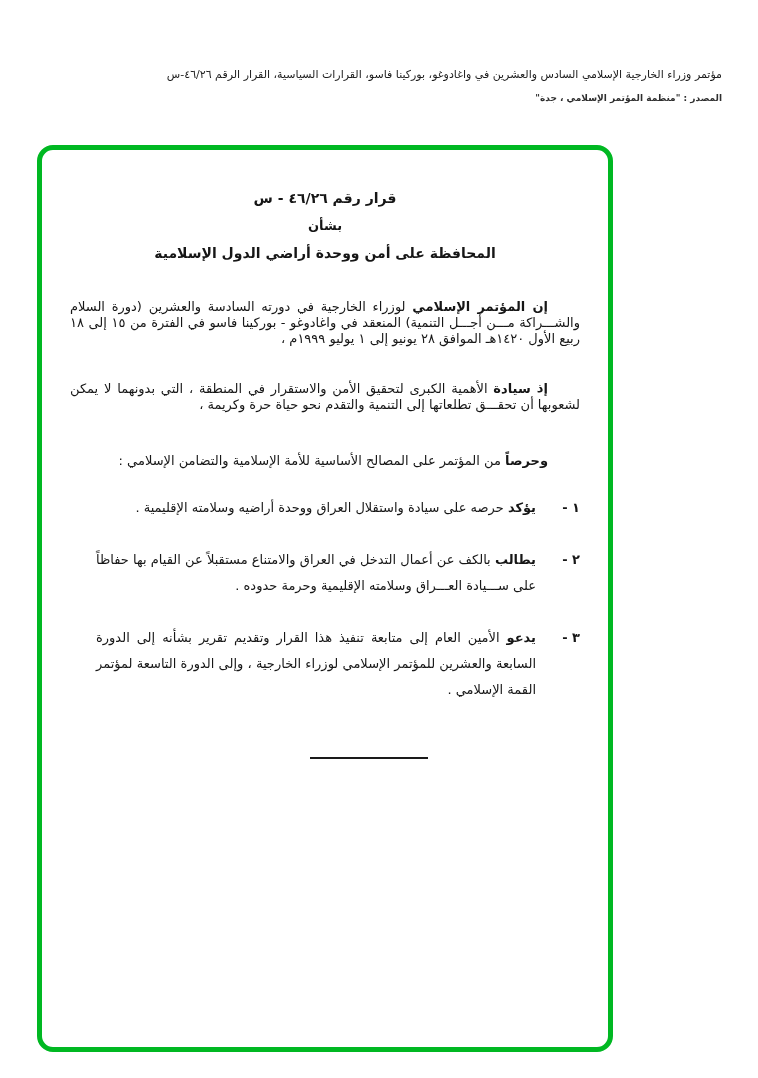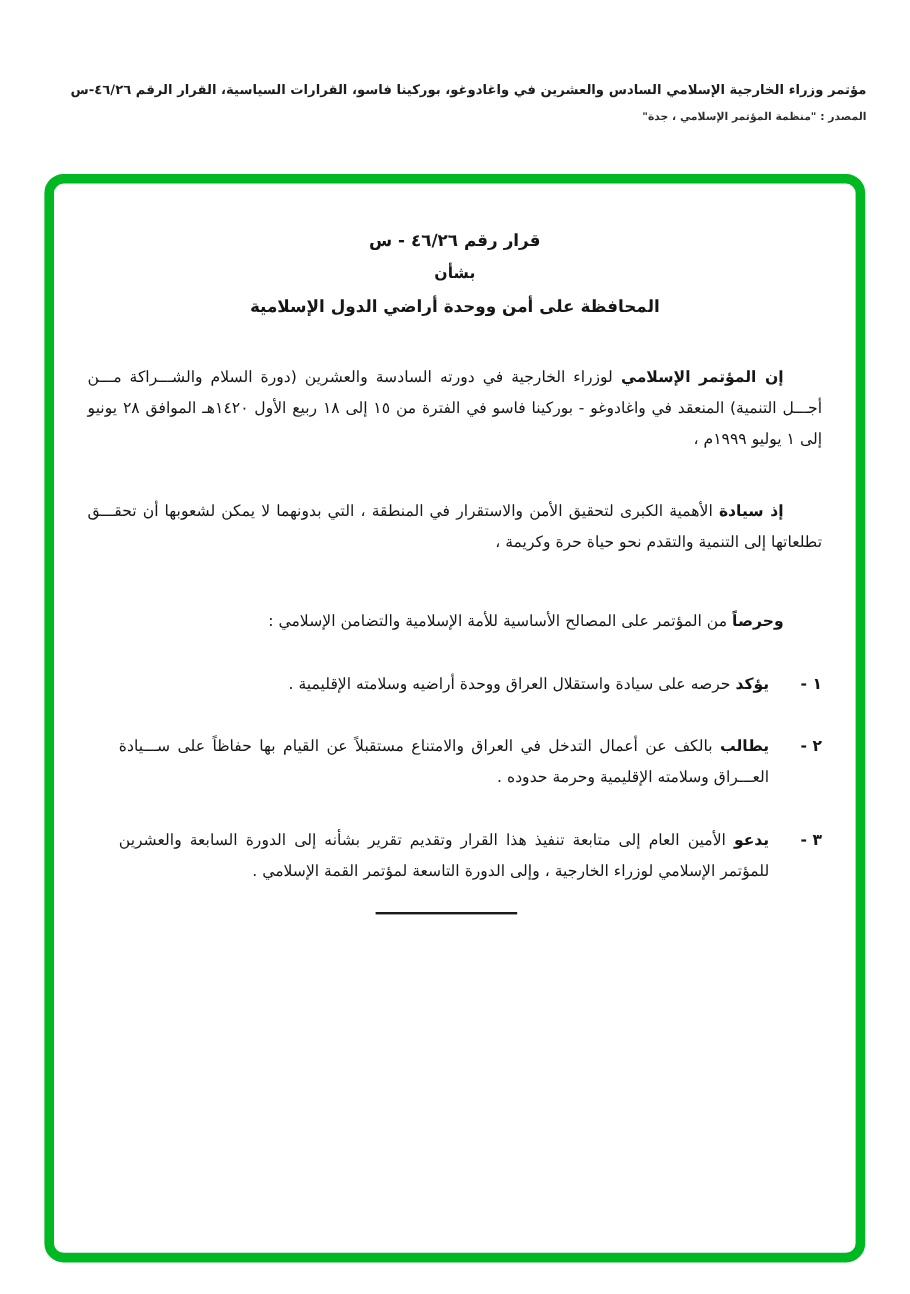--- a/index.html
+++ b/index.html
@@ -11,44 +11,44 @@
     position: relative;
     overflow: hidden;
   }
   .page { position: relative; width: 758px; height: 1078px; background: #fff; }
 
   
   .page-header {
     position: absolute; top: 68px; right: 36px; left: 34px;
     direction: rtl; text-align: right;
   }
-  .hdr1 { font-size: 11px; font-weight: bold; color: #1c1c1c; }
+  .hdr1 { font-size: 11px; font-weight: normal; color: #1c1c1c; }
   .hdr2 { font-size: 9px; margin-top: 12px; font-weight: bold; color: #2e2e2e; }
 
   
   .frame {
     position: absolute; top: 145px; left: 37px;
-    width: 684px; height: 907px;
-    border: 8px solid #0c4a6e;
+    width: 576px; height: 907px;
+    border: 5px solid #0c4a6e;
     border-radius: 16px;
     background: #fff;
   }
   .content {
     position: absolute; inset: 0;
     padding: 30px 26px 0 26px;
     direction: rtl;
   }
 
   .title-block { text-align: center; }
   .doc-title   { font-size: 14px;   font-weight: bold; margin-top: 10px; }
   .doc-about   { font-size: 13px;   font-weight: bold; margin-top: 12px; }
   .doc-subject { font-size: 14px; font-weight: bold; margin-top: 12px; }
 
   .para {
-    font-size: 13px; line-height: 26px;
+    font-size: 13px; line-height: 16px;
     text-align: justify; text-indent: 32px;
     margin: 0 2px;
   }
   .para-1 { margin-top: 38px; }
   .para-2 { margin-top: 34px; }
   .para-3 { margin-top: 40px; }
   .lead { font-weight: bold; }
 
   .items { list-style: none; margin: 14px 2px 0; padding: 0; }
   .item {

